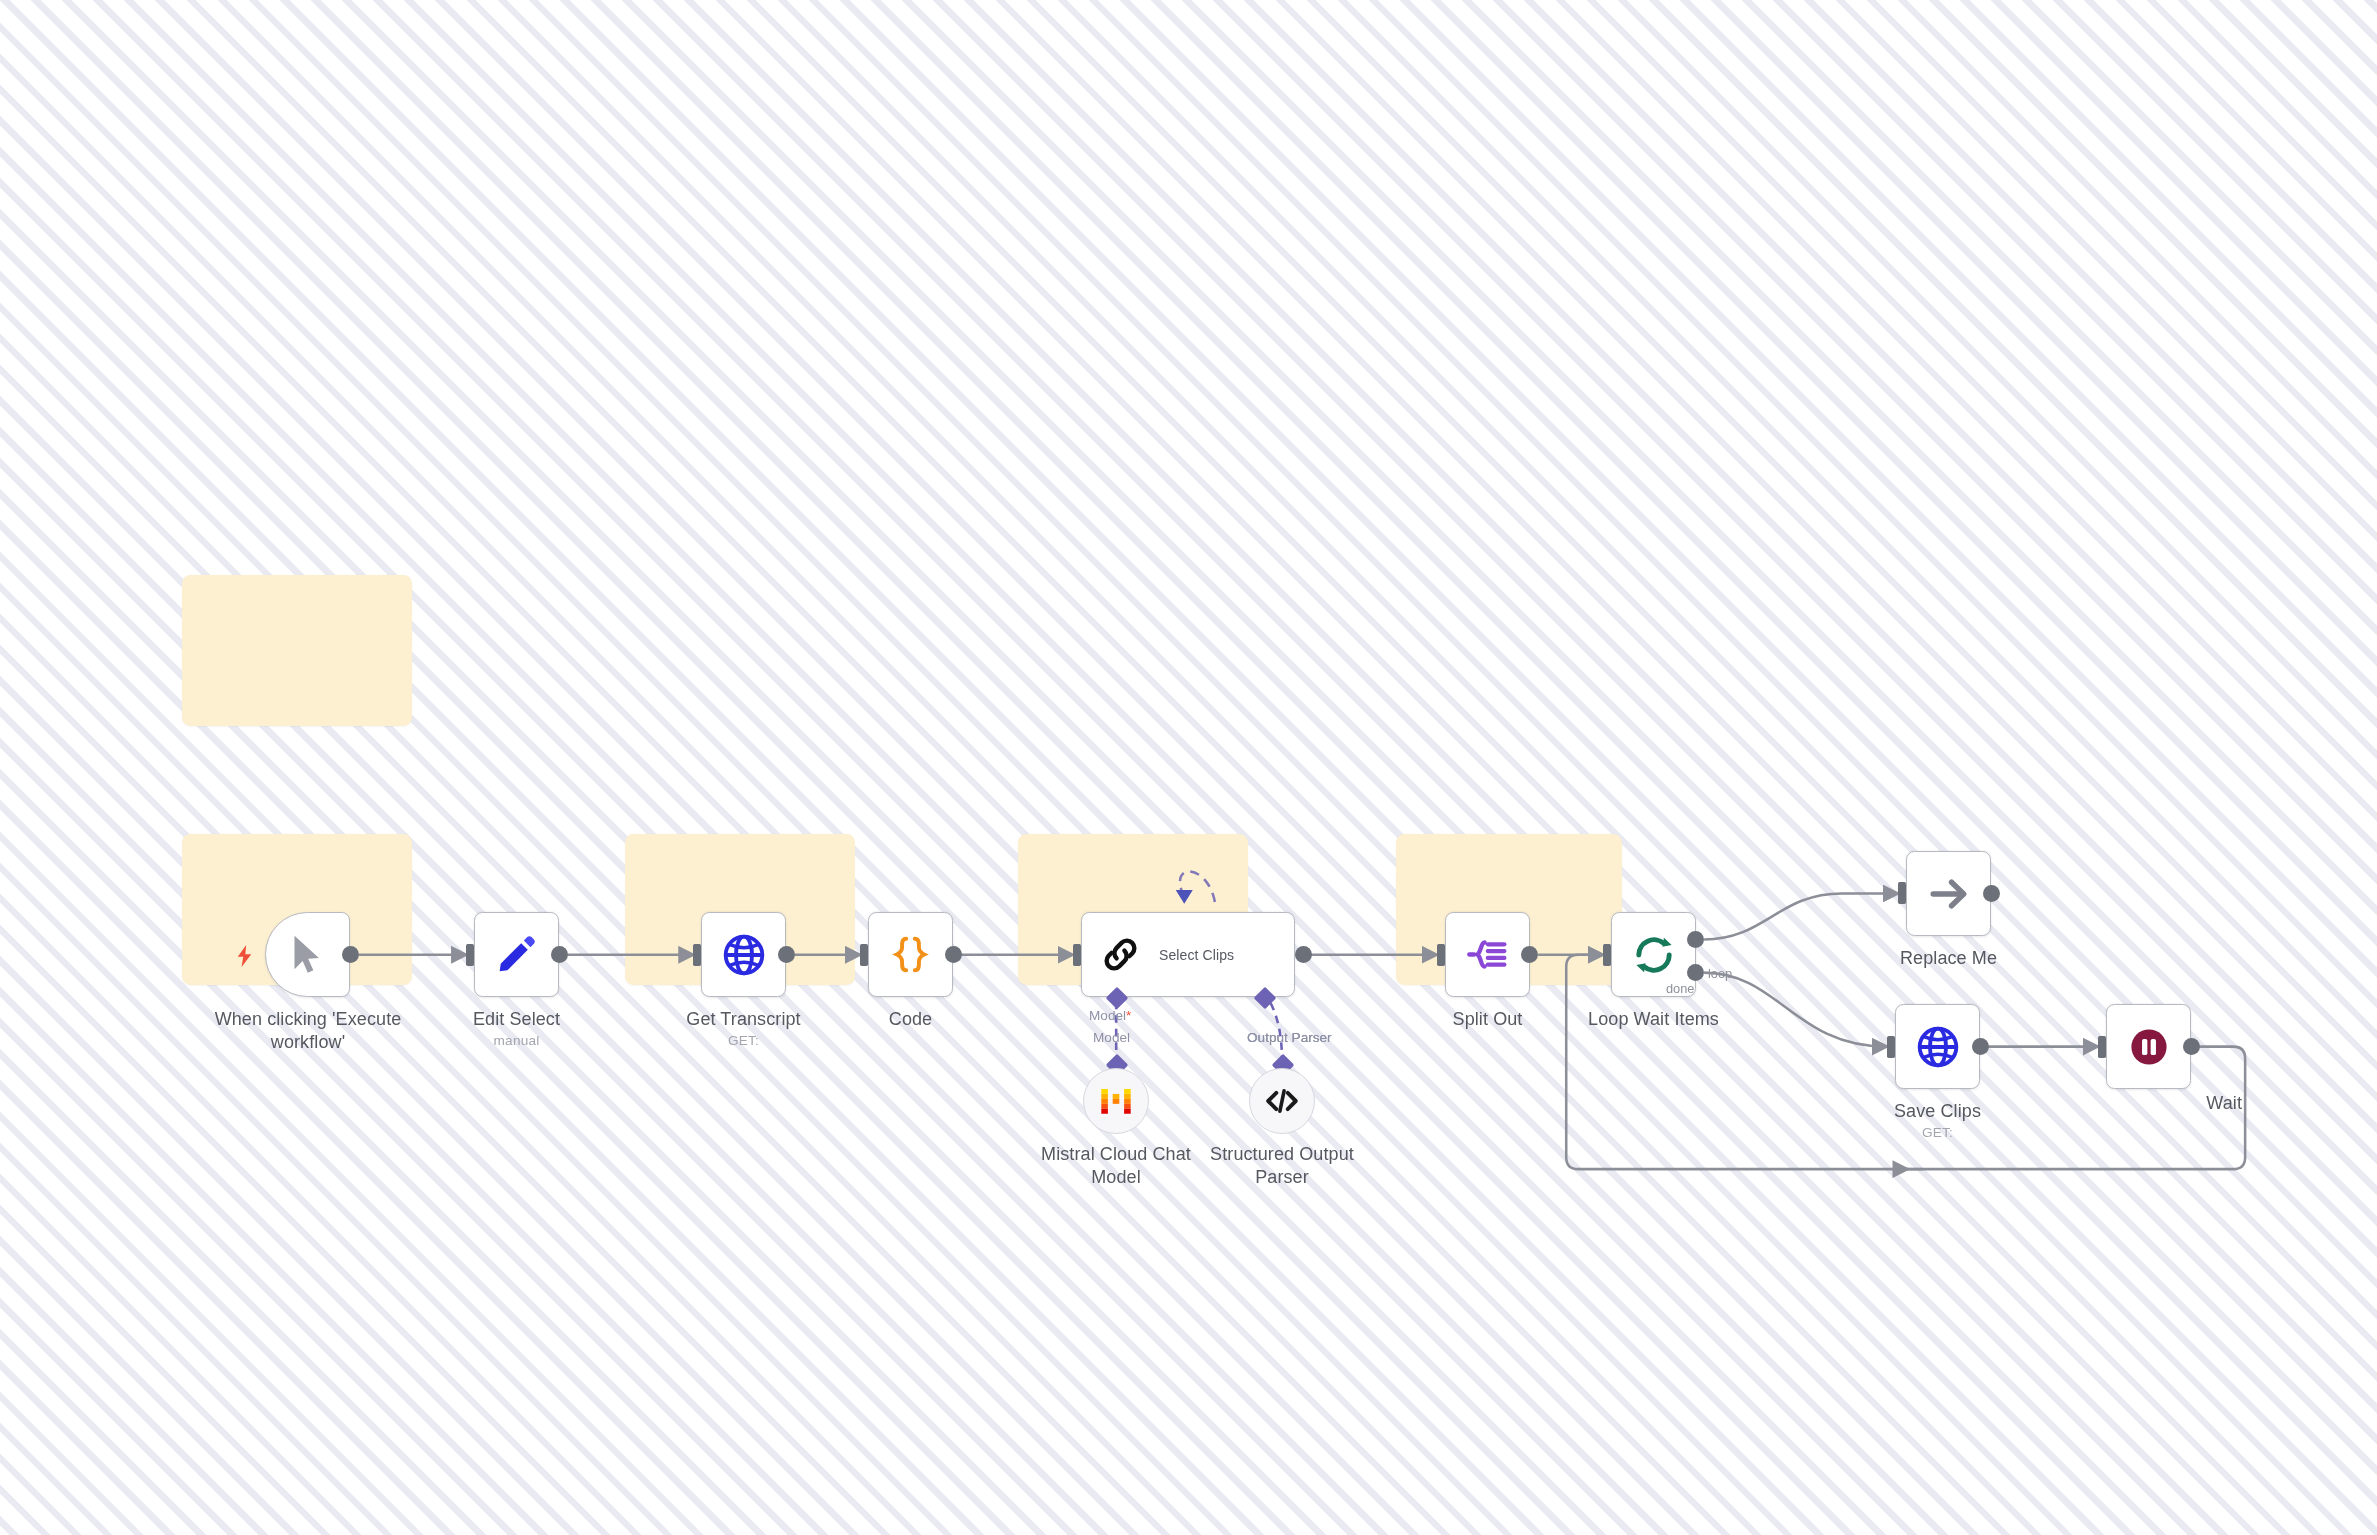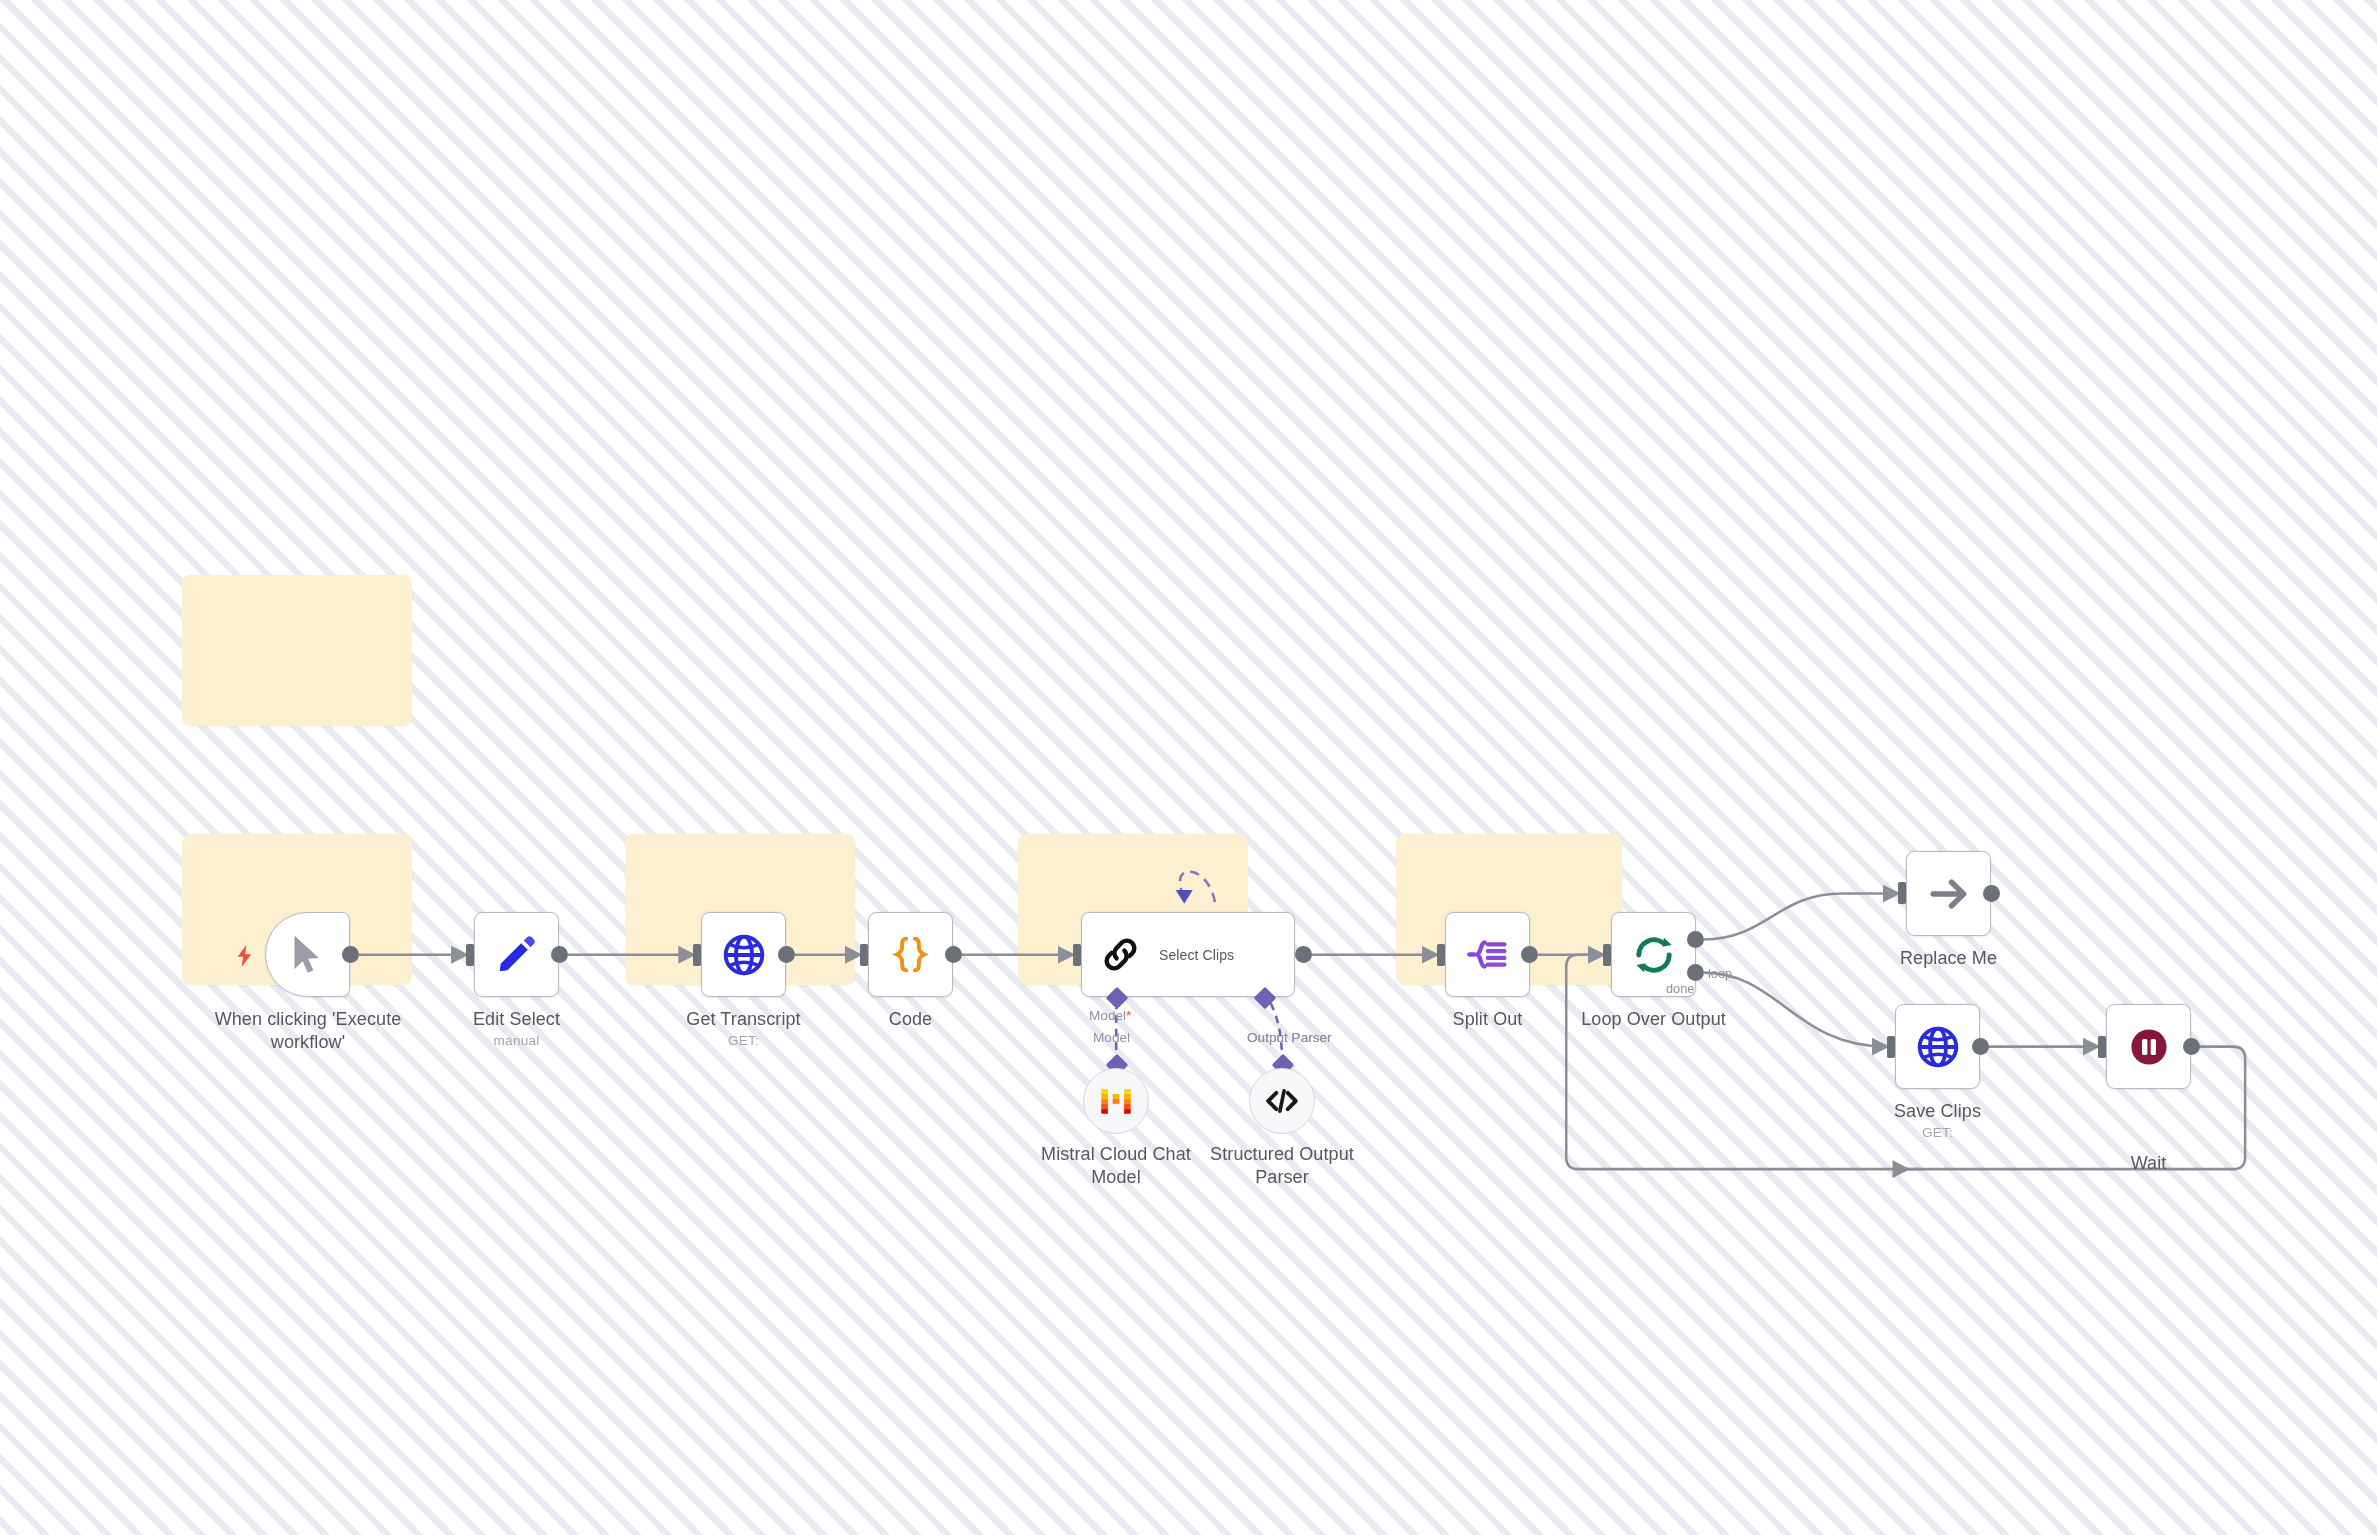--- a/index.html
+++ b/index.html
@@ -317,21 +317,21 @@
         <polygon points="17.4,2.6 21.6,6.6 16.6,7.5" fill="#16795a"></polygon>
         <polygon points="6.6,21.4 2.4,17.4 7.4,16.5" fill="#16795a"></polygon>
       </svg>
     </span>
   </div>
   <div class="port-in" style="left:1603px; top:944px;"></div>
   <div class="port-out" style="left:1687px; top:931px;"></div>
   <div class="port-out" style="left:1687px; top:964px;"></div>
   <div class="port-label" style="left:1666px; top:933px;margin-top:48px;">done</div>
   <div class="port-label" style="left:1708px; top:966px;">loop</div>
-  <div class="node-caption" style="left:1560px; top:1008px; width:187px;">Loop Over Output</div>
+  <div class="node-caption" style="left:1560px; top:1008px; width:187px;">Loop Wait Items</div>
 
   <div class="node square" style="left:1906px; top:851px;">
     <span>
       <svg class="icon" width="44" height="44" viewBox="0 0 24 24" aria-hidden="true">
         <line x1="3.4" y1="12" x2="19" y2="12" stroke="#7d808a" stroke-width="3" stroke-linecap="round"></line>
         <polyline points="13.4,5.6 20,12 13.4,18.4" fill="none" stroke="#7d808a" stroke-width="3" stroke-linecap="round" stroke-linejoin="round"></polyline>
       </svg>
     </span>
   </div>
   <div class="port-in" style="left:1898px; top:882px;"></div>
@@ -358,21 +358,21 @@
     <span>
       <svg class="icon" width="44" height="44" viewBox="0 0 24 24" aria-hidden="true">
         <circle cx="12" cy="12" r="9.6" fill="#86173e"></circle>
         <rect x="8.2" y="7.6" width="2.9" height="8.8" rx="1" fill="#ffffff"></rect>
         <rect x="12.9" y="7.6" width="2.9" height="8.8" rx="1" fill="#ffffff"></rect>
       </svg>
     </span>
   </div>
   <div class="port-in" style="left:2098px; top:1036px;"></div>
   <div class="port-out" style="left:2183px; top:1038px;"></div>
-  <div class="node-caption" style="left:2055px; top:1152px; width:187px;">Wait</div>
+  <div class="node-caption" style="left:2055px; top:1092px; width:187px;text-align:right;">Wait</div>
 
   <div class="port-diamond" style="left:1109px; top:1057px;"></div>
   <div class="conn-label" style="left:1093px; top:1030px;">Model</div>
   <div class="subnode" style="left:1083px; top:1068px;">
     <span>
       <svg class="icon" width="36" height="36" viewBox="0 0 24 24" aria-hidden="true">
         <rect x="2.2" y="4.0" width="4.4" height="3.3" fill="#ffd800"></rect>
         <rect x="17.4" y="4.0" width="4.4" height="3.3" fill="#ffd800"></rect>
         <rect x="2.2" y="7.3" width="4.4" height="3.3" fill="#ffb302"></rect>
         <rect x="9.8" y="7.3" width="4.4" height="3.3" fill="#ffb302"></rect>

